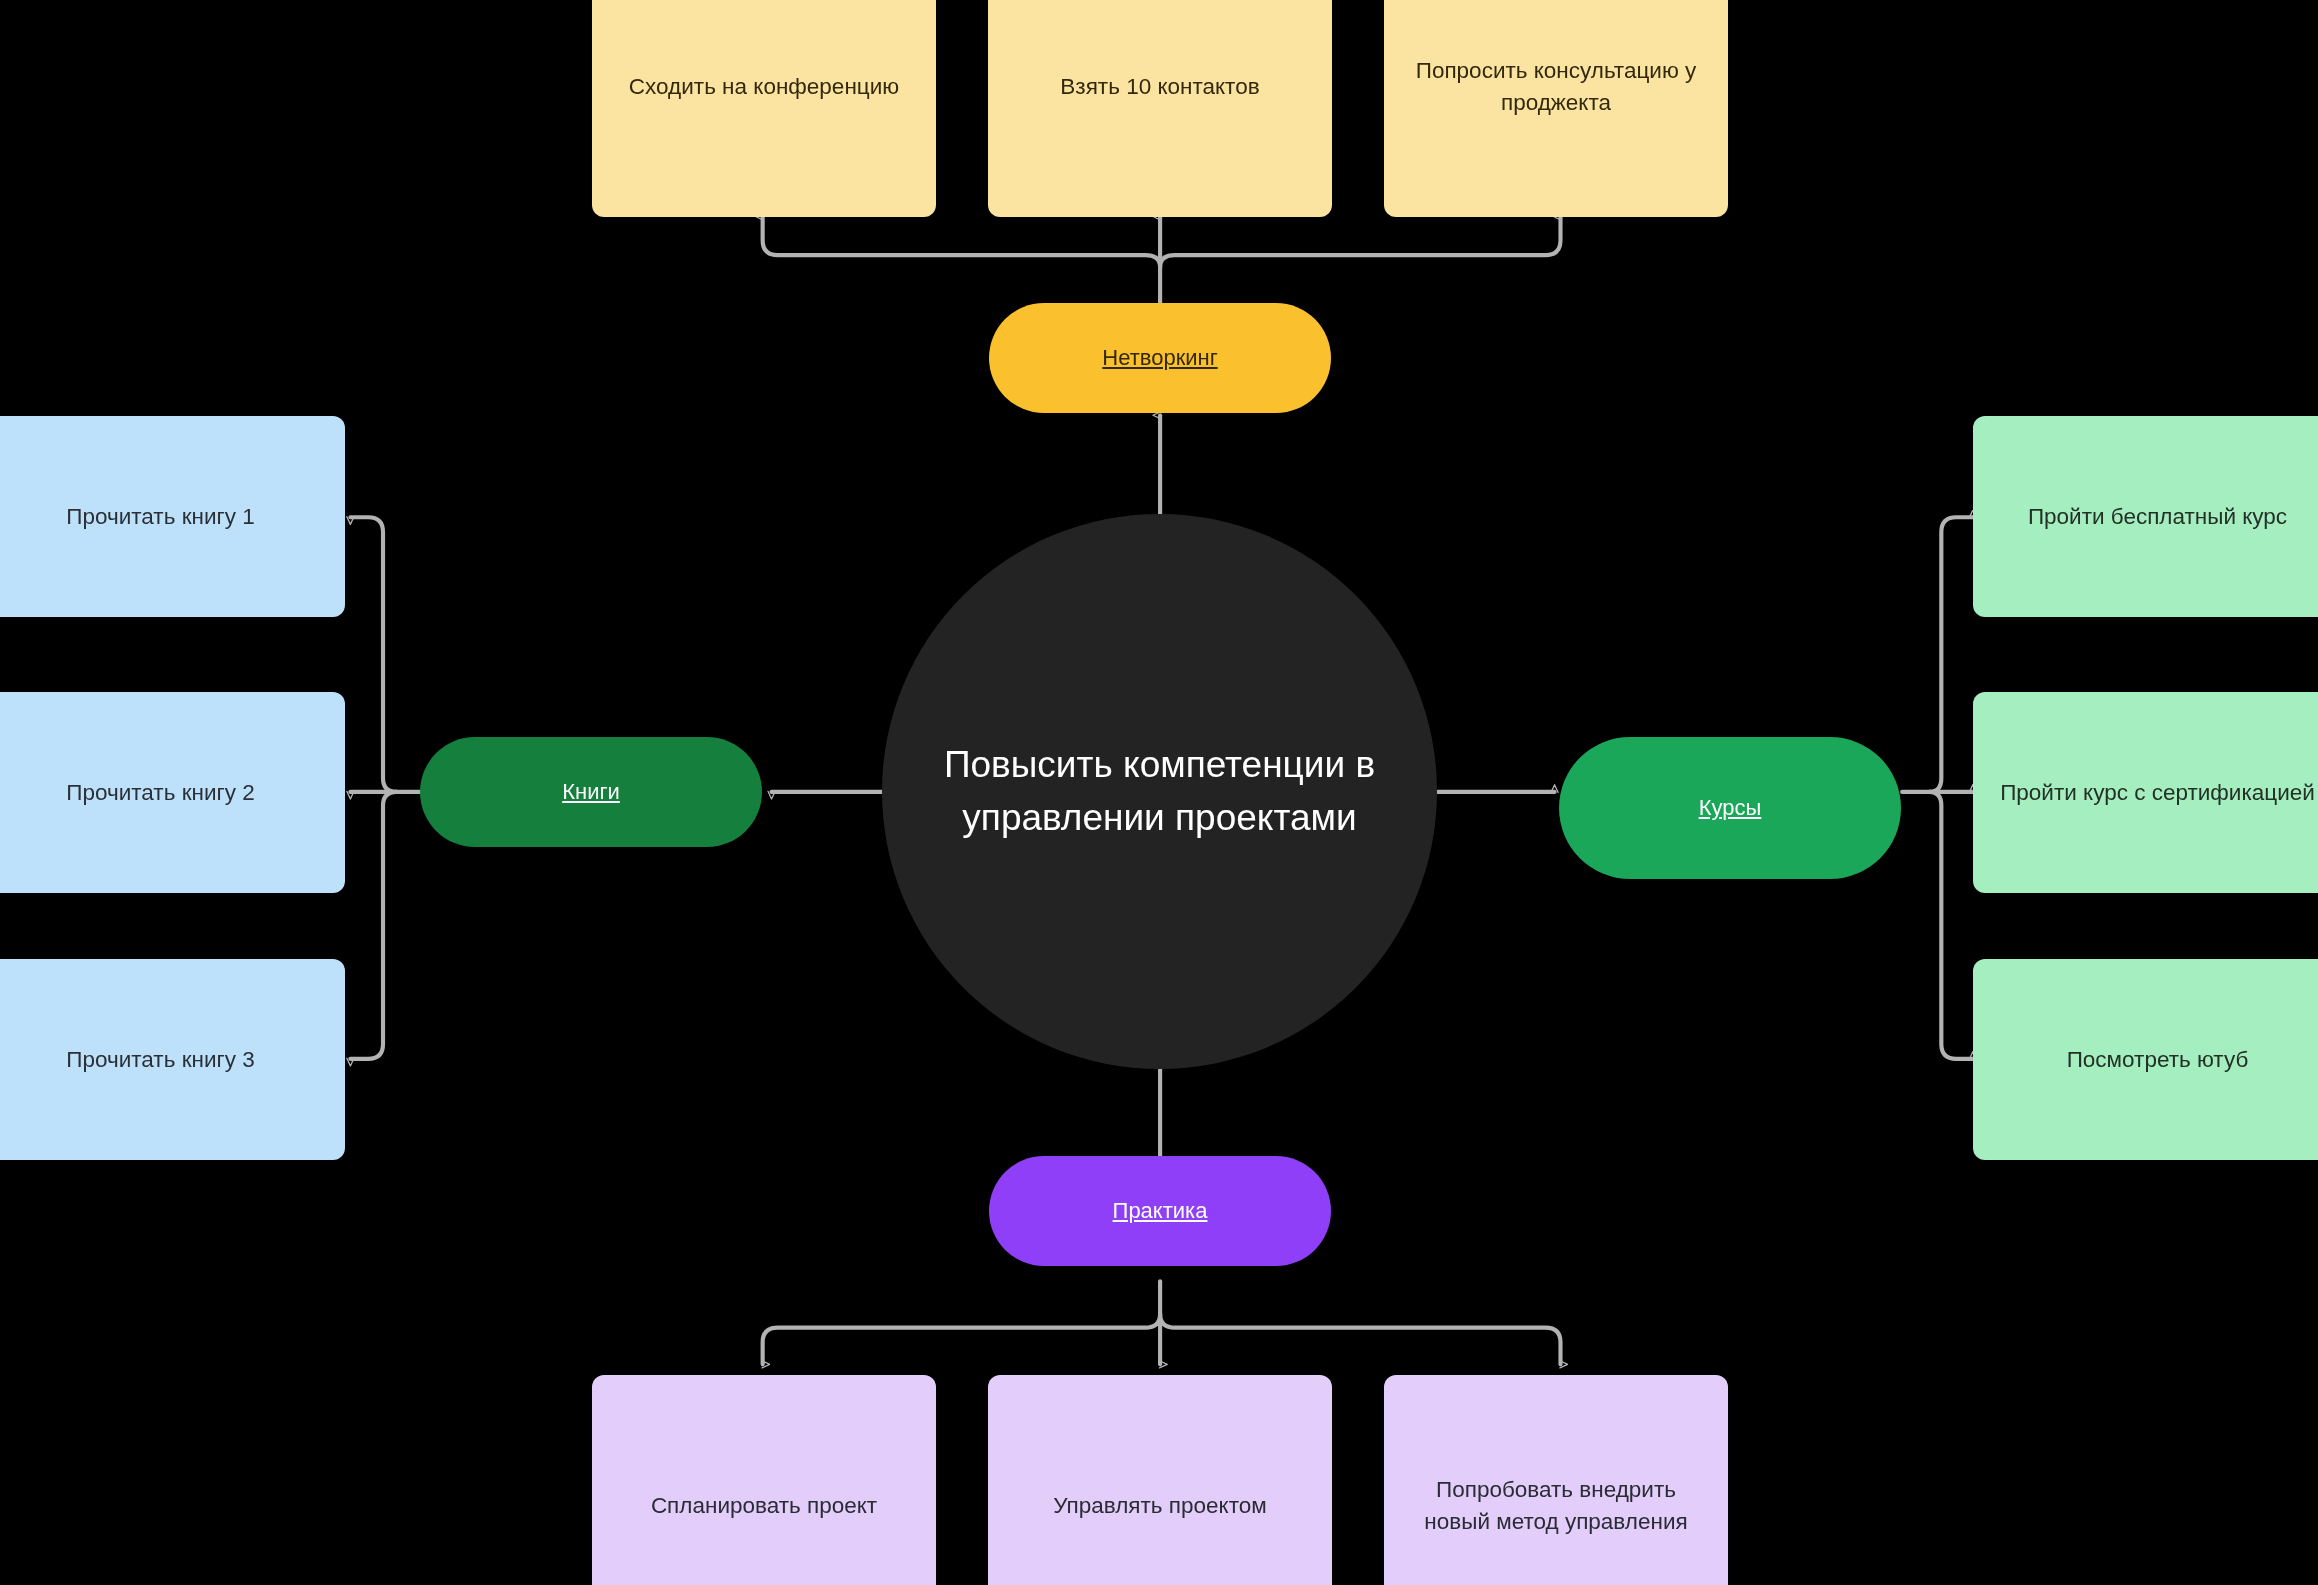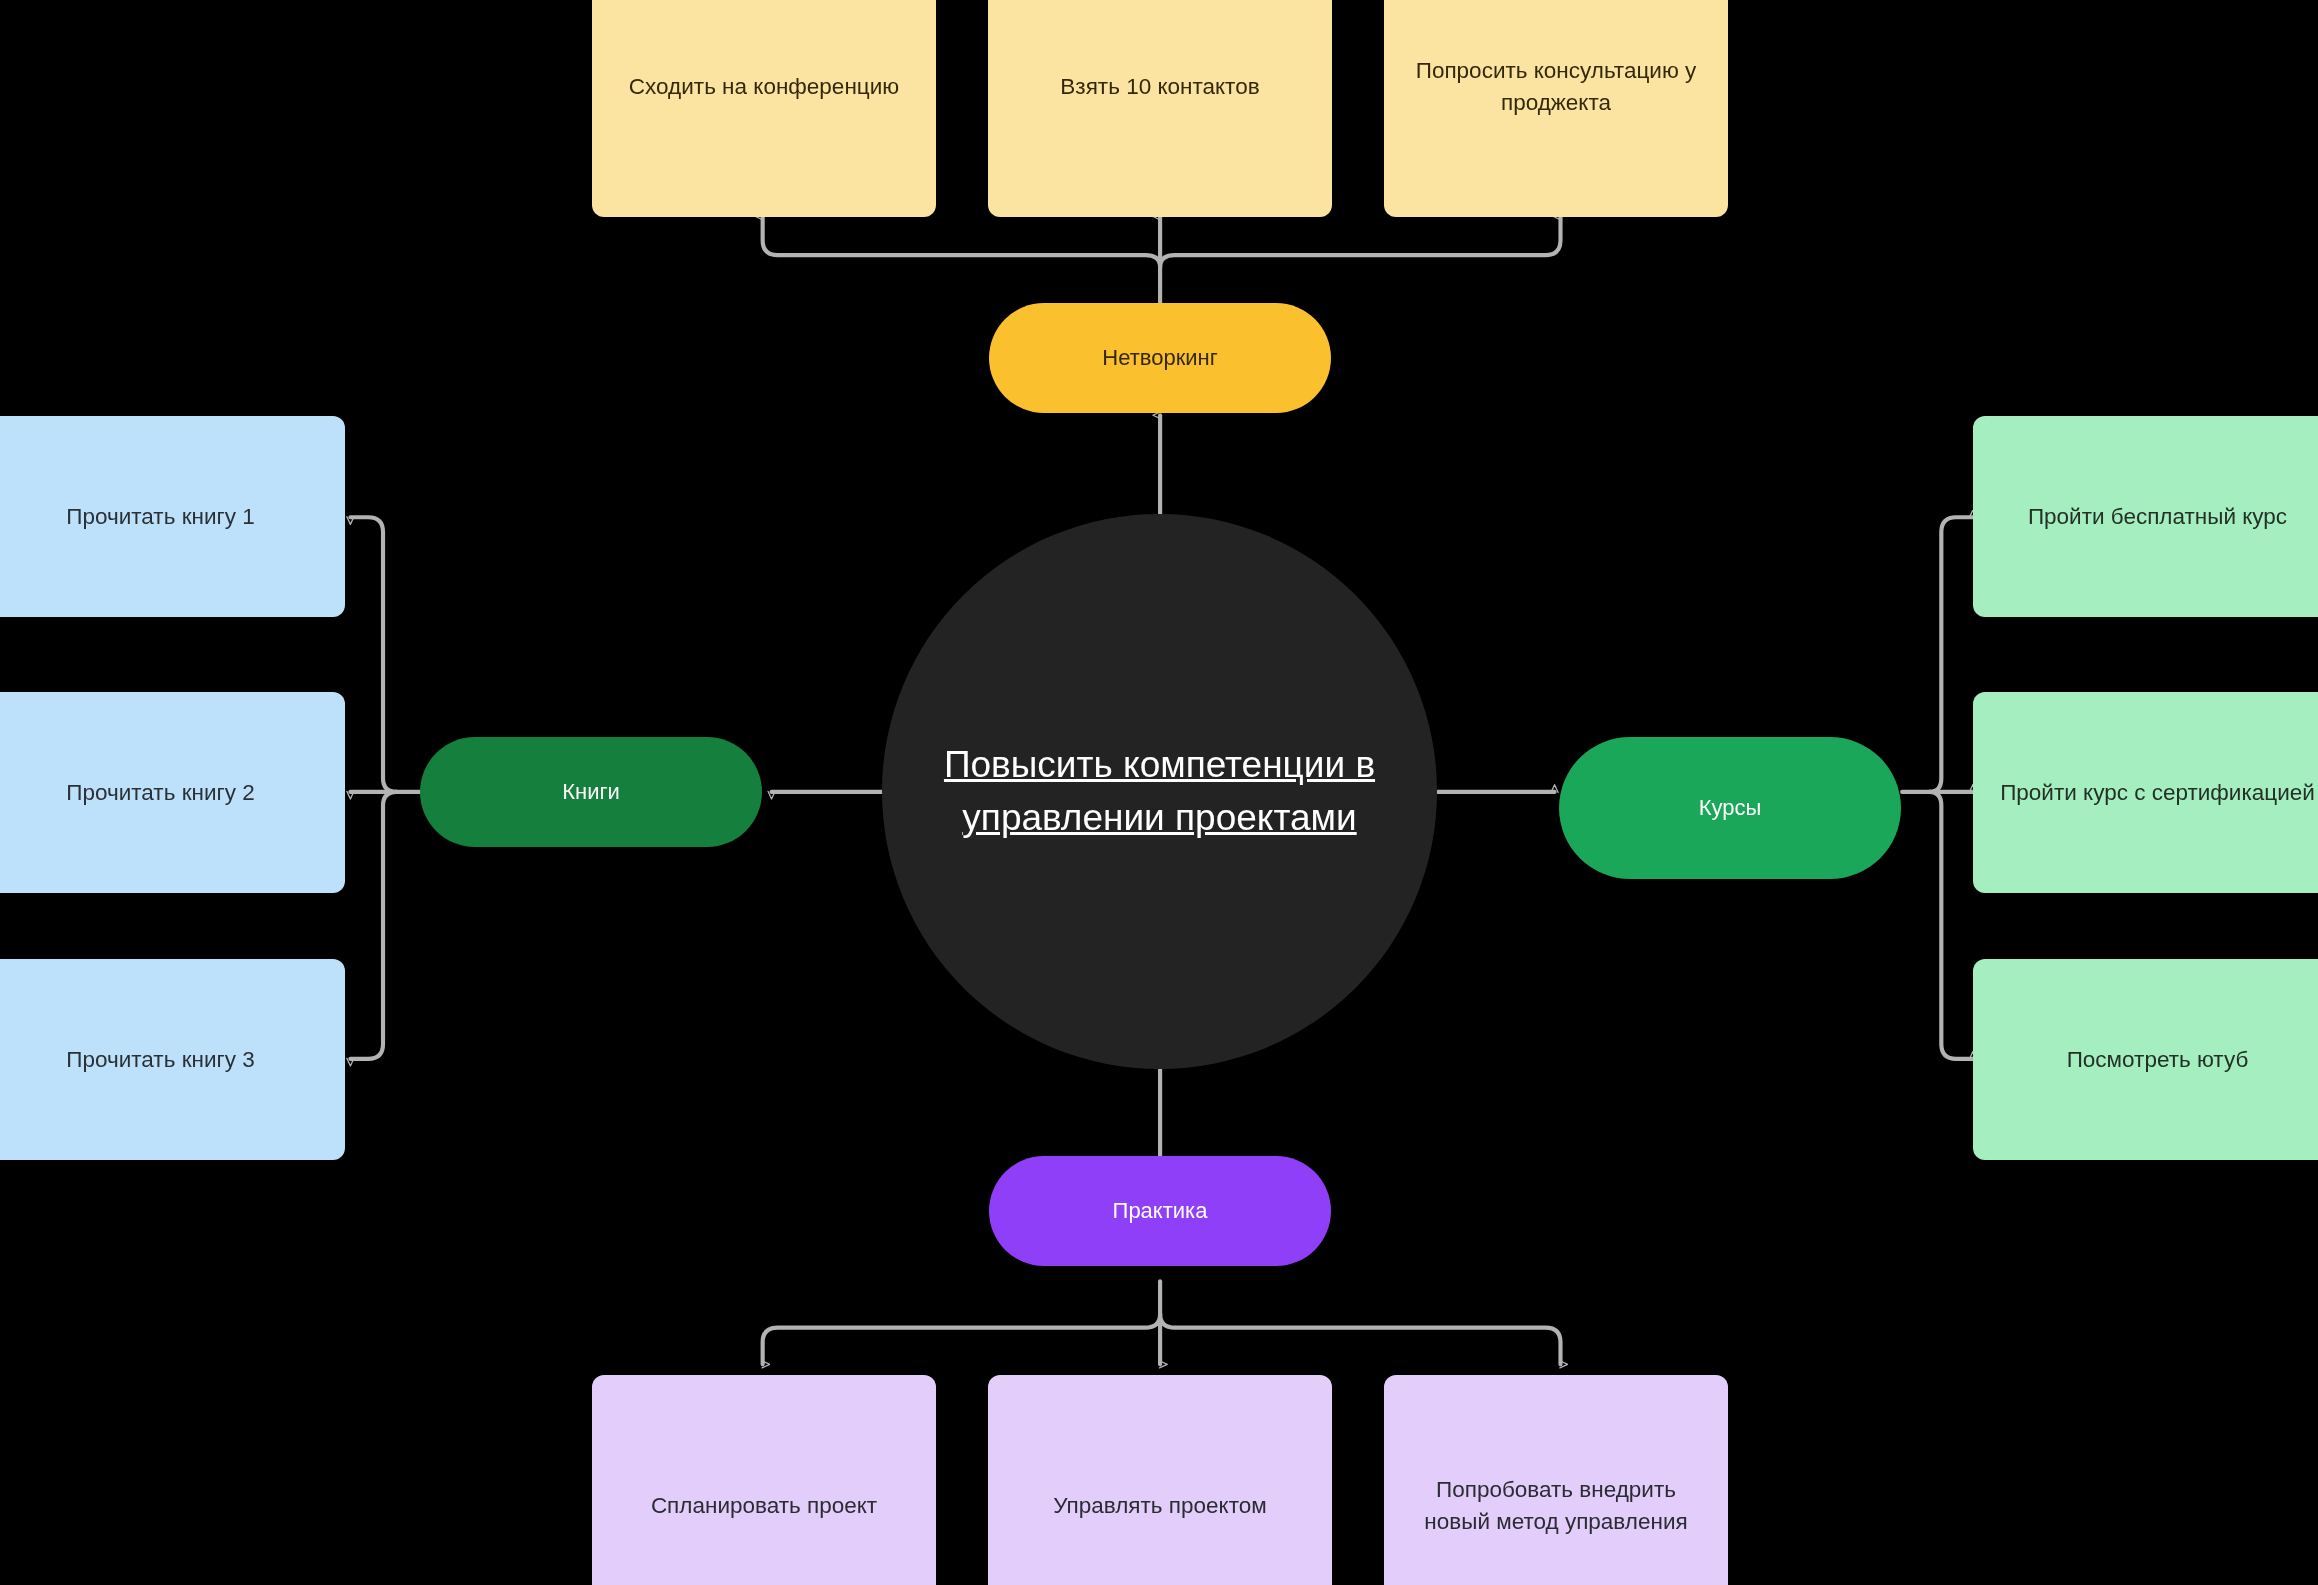--- a/index.html
+++ b/index.html
@@ -39,28 +39,28 @@
     overflow: hidden;
   }
   
   .center-node {
     border-radius: 50%;
     background: #232323;
     color: #ffffff;
     font-size: 37px;
     font-weight: 400;
     padding: 0 53px;
-    text-decoration: underline;
   }
   
   .branch {
     border-radius: 593px;
     color: #ffffff;
     font-size: 22px;
     font-weight: 400;
+    text-decoration: underline;
   }
   .branch.dark-label { color: #33290a; }
   
   .leaf {
     border-radius: 12px;
     font-size: 22.5px;
     font-weight: 400;
     color: #2b3036;
     padding: 0 20px;
   }

